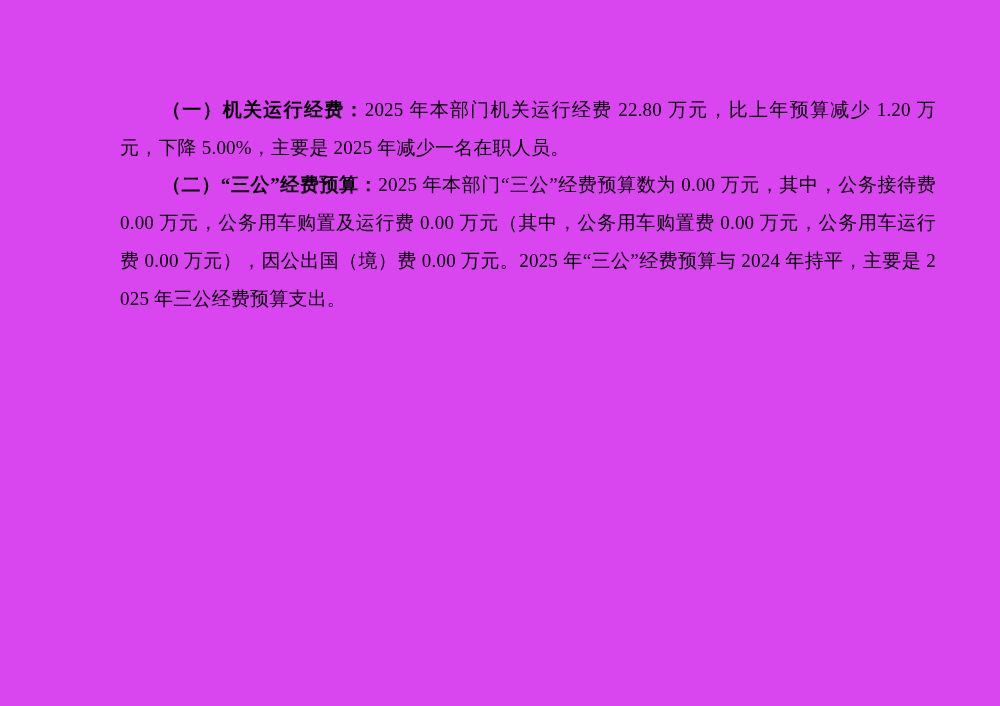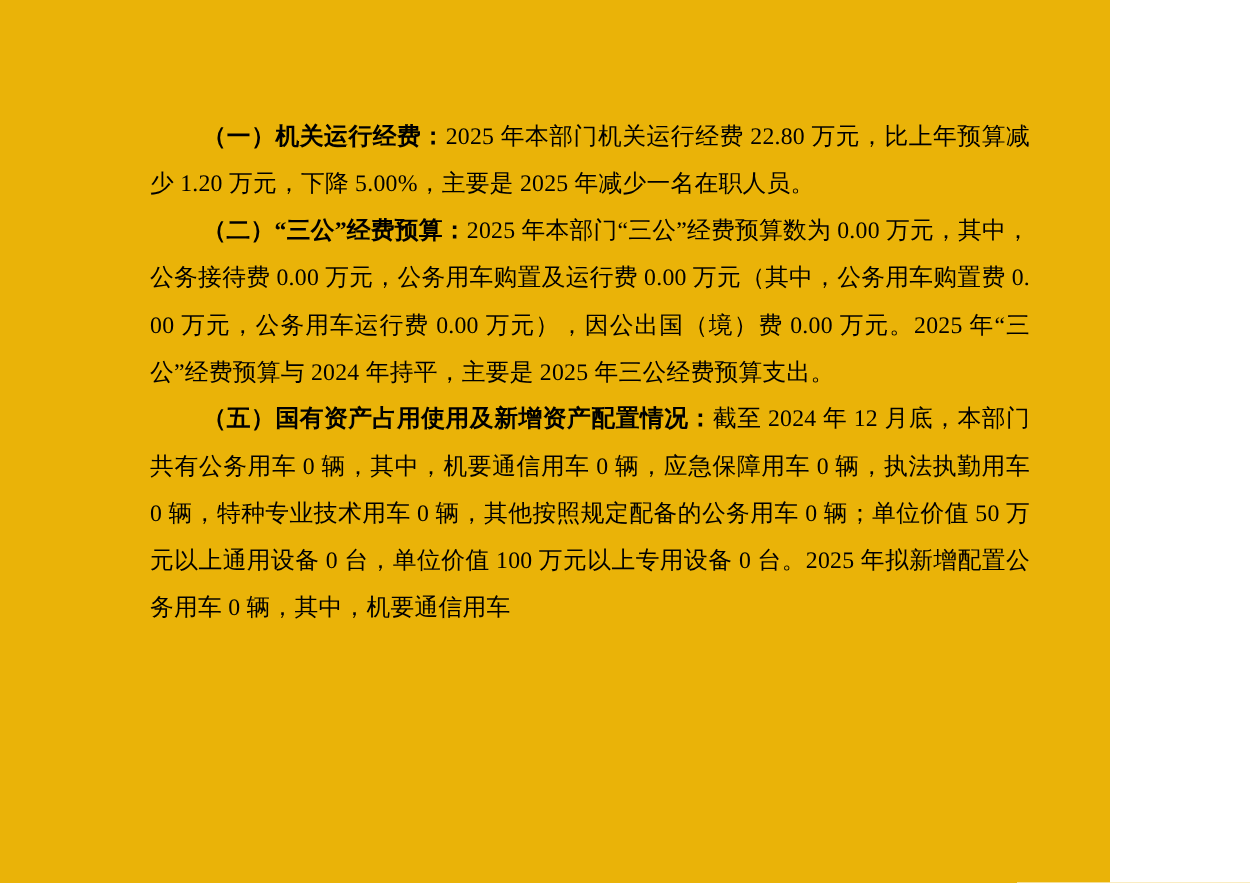--- a/index.html
+++ b/index.html
@@ -9,24 +9,24 @@
   }
   body {
     width: 1000px;
     height: 706px;
     font-family: "Liberation Serif", "DejaVu Serif", serif;
     color: #000000;
     overflow: hidden;
   }
   .page {
     box-sizing: border-box;
-    width: 888px;
+    width: 1000px;
     height: 706px;
     padding: 91px 64px 0 120px;
-    background: #eab308;
+    background: #d946ef;
     overflow: hidden;
   }
   .para {
     margin: 0;
     font-size: 19px;
     line-height: 37.7px;
     text-align: justify;
     text-justify: inter-ideograph;
     text-indent: 42px;
     letter-spacing: 0.2px;
@@ -43,15 +43,14 @@
 <body>
 
 <div class="page">
 
   <p class="para"><b class="para-heading">（一）机关运行经费：</b><span class="para-body">2025 年本部门机关运行经费 22.80 万元，比上年预算减少 1.20 万元，下降 5.00%，主要是 2025 年减少一名在职人员。</span></p>
 
   <p class="para"><b class="para-heading">（二）“三公”经费预算：</b><span class="para-body">2025 年本部门“三公”经费预算数为 0.00 万元，其中，公务接待费 0.00 万元，公务用车购置及运行费 0.00 万元（其中，公务用车购置费 0.00 万元，公务用车运行费 0.00 万元），因公出国（境）费 0.00 万元。2025 年“三公”经费预算与 2024 年持平，主要是 2025 年三公经费预算支出。</span></p>
 
 
 
-  <p class="para"><b class="para-heading">（五）国有资产占用使用及新增资产配置情况：</b><span class="para-body">截至 2024 年 12 月底，本部门共有公务用车 0 辆，其中，机要通信用车 0 辆，应急保障用车 0 辆，执法执勤用车 0 辆，特种专业技术用车 0 辆，其他按照规定配备的公务用车 0 辆；单位价值 50 万元以上通用设备 0 台，单位价值 100 万元以上专用设备 0 台。2025 年拟新增配置公务用车 0 辆，其中，机要通信用车</span></p>
 
 </div>
 
 </body></html>

